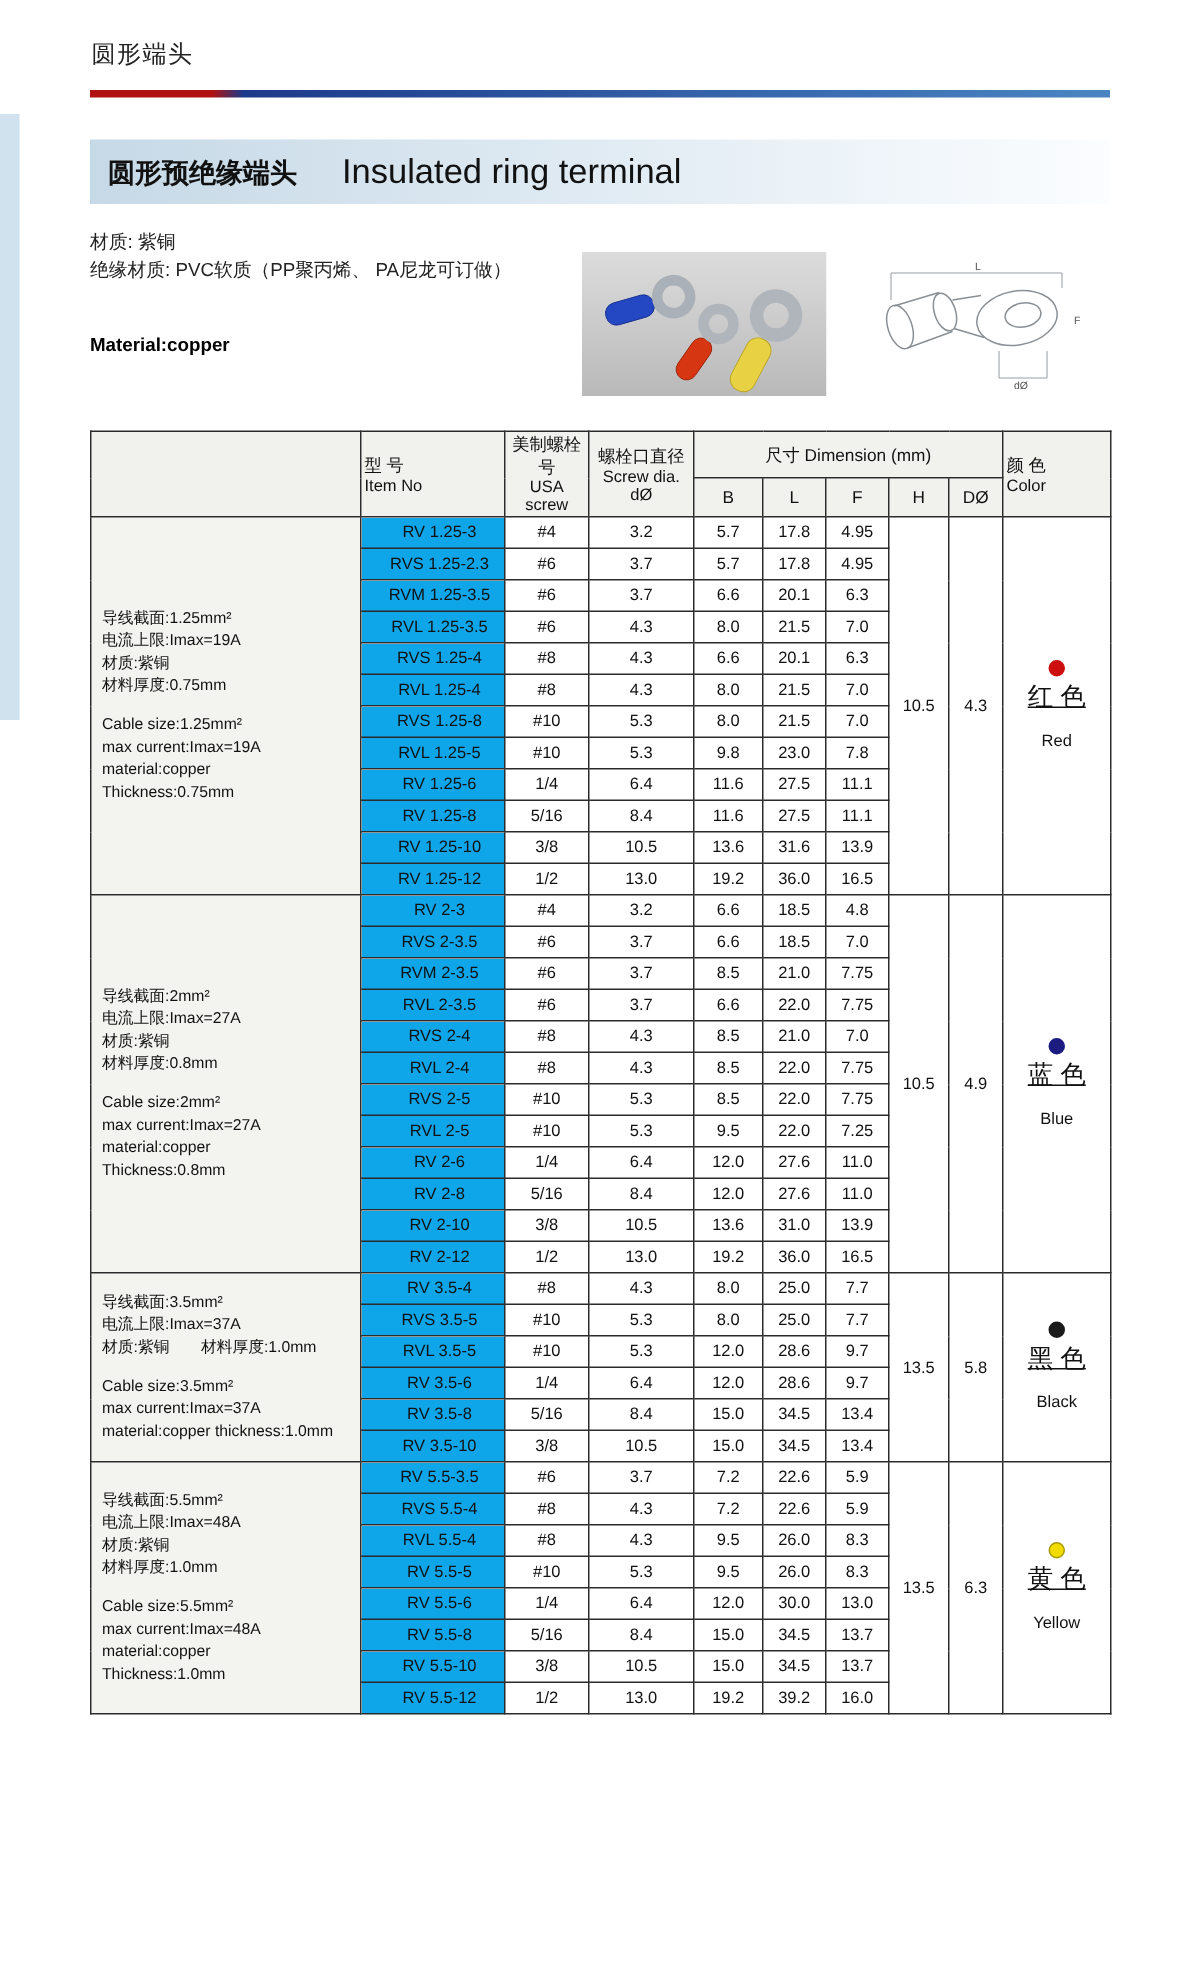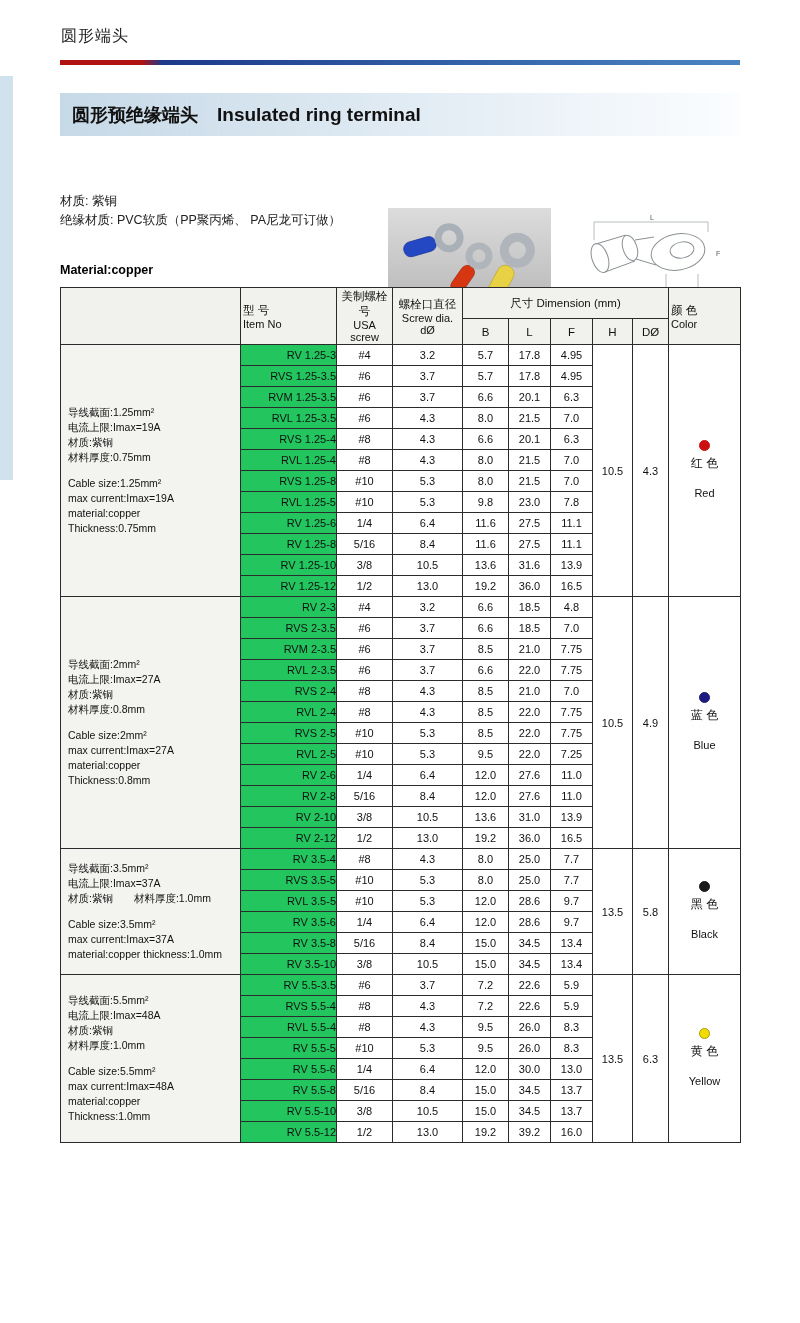--- a/index.html
+++ b/index.html
@@ -8,40 +8,40 @@
     font-family:"Liberation Sans","DejaVu Sans",sans-serif;color:#111;
   }
   .side-strip{position:absolute;left:0;top:76px;width:13px;height:404px;background:var(--strip,#cfe2ee);}
   .page-header-title{position:absolute;left:61px;top:26px;font-size:16px;color:#222;letter-spacing:1px;}
   .gradient-rule{position:absolute;left:60px;top:60px;width:680px;height:5px;
     background:linear-gradient(to right,var(--accent-red,#b01212) 0%,var(--accent-red,#b01212) 12%,var(--accent-blue-dark,#1c3a8a) 15%,var(--accent-blue-light,#4a85c2) 100%);}
   .title-bar{position:absolute;left:60px;top:93px;width:680px;height:43px;
     background:linear-gradient(to right,var(--titlebar-from,#c6d9e7),#fbfdff);
     display:flex;align-items:center;}
   .title-zh{font-size:18px;font-weight:bold;margin-left:12px;}
-  .title-en{font-size:19px;font-weight:bold;margin-left:19px;}
-  .intro{position:absolute;left:60px;top:152px;width:680px;height:130px;margin-top:40px;}
+  .title-en{font-size:23px;font-weight:normal;margin-left:30px;}
+  .intro{position:absolute;left:60px;top:152px;width:680px;height:130px;}
   .desc-zh div{font-size:12.5px;line-height:19px;color:#222;}
   .desc-zh .indent{padding-left:66px;text-align:center;}
   .desc-en{margin-top:12px;}
   .desc-en div{font-size:12.5px;line-height:19px;font-weight:bold;color:#000;}
   .photo{position:absolute;left:328px;top:16px;width:163px;height:96px;}
   .drawing{position:absolute;left:506px;top:20px;width:173px;height:88px;}
   table.spec-table{position:absolute;left:60px;top:287px;width:680px;border-collapse:collapse;table-layout:fixed;}
   table.spec-table th,table.spec-table td{border:1px solid #2b2b2b;font-weight:normal;overflow:hidden;}
   table.spec-table th{background:#f1f2ee;font-size:11.5px;color:#111;padding:1px 2px;}
   th.al{text-align:left;padding-left:8px;}
-  td.item-cell{font-size:11px;text-align:right;padding:0 0 0 9px;height:20px;background:#22c55e;}
+  td.item-cell{font-size:11px;text-align:center;padding:0 0 0 9px;height:20px;background:#0ea5e9;}
   td.num-cell{font-size:11px;text-align:center;padding:0 1px;height:20px;background:#fff;}
   td.spec-cell{background:#f3f4f0;vertical-align:middle;padding:2px 0;}
   .spec-line{font-size:10.5px;line-height:15px;padding-left:7px;color:#111;white-space:nowrap;}
   .spec-gap{height:11px;}
   td.color-cell{background:#fff;text-align:center;vertical-align:middle;font-size:11px;}
   .color-dot{display:inline-block;width:9px;height:9px;border-radius:50%;margin-bottom:3px;}
-  .color-zh{font-size:12px;line-height:15px;}
+  .color-zh{font-size:17px;line-height:15px;text-decoration:underline;}
   .color-en{font-size:11px;line-height:15px;margin-top:15px;}
   .hdr-sub{font-size:11px;}
   .footer{position:absolute;left:45px;top:1286px;display:flex;align-items:baseline;}
   .footer-code{font-size:12px;color:#4c1d95;}
   .footer-brand{font-size:7.5px;letter-spacing:.6px;color:#444;margin-left:10px;}
 </style>
 </head>
 <body>
 
 <div class="page">
@@ -177,21 +177,21 @@
           <td class="num-cell">#4</td>
           <td class="num-cell">3.2</td>
           <td class="num-cell">5.7</td>
           <td class="num-cell">17.8</td>
           <td class="num-cell">4.95</td>
           <td class="num-cell" rowspan="12">10.5</td>
           <td class="num-cell" rowspan="12">4.3</td>
           <td class="color-cell" rowspan="12"><span class="color-dot" style="background: rgb(204, 16, 16); border: 1px solid rgb(204, 16, 16);"></span><div class="color-zh">红 色</div><div class="color-en">Red</div></td>
         </tr>
         <tr>
-          <td class="item-cell">RVS 1.25-3.5</td>
+          <td class="item-cell">RVS 1.25-2.3</td>
           <td class="num-cell">#6</td>
           <td class="num-cell">3.7</td>
           <td class="num-cell">5.7</td>
           <td class="num-cell">17.8</td>
           <td class="num-cell">4.95</td>
         </tr>
         <tr>
           <td class="item-cell">RVM 1.25-3.5</td>
           <td class="num-cell">#6</td>
           <td class="num-cell">3.7</td>

